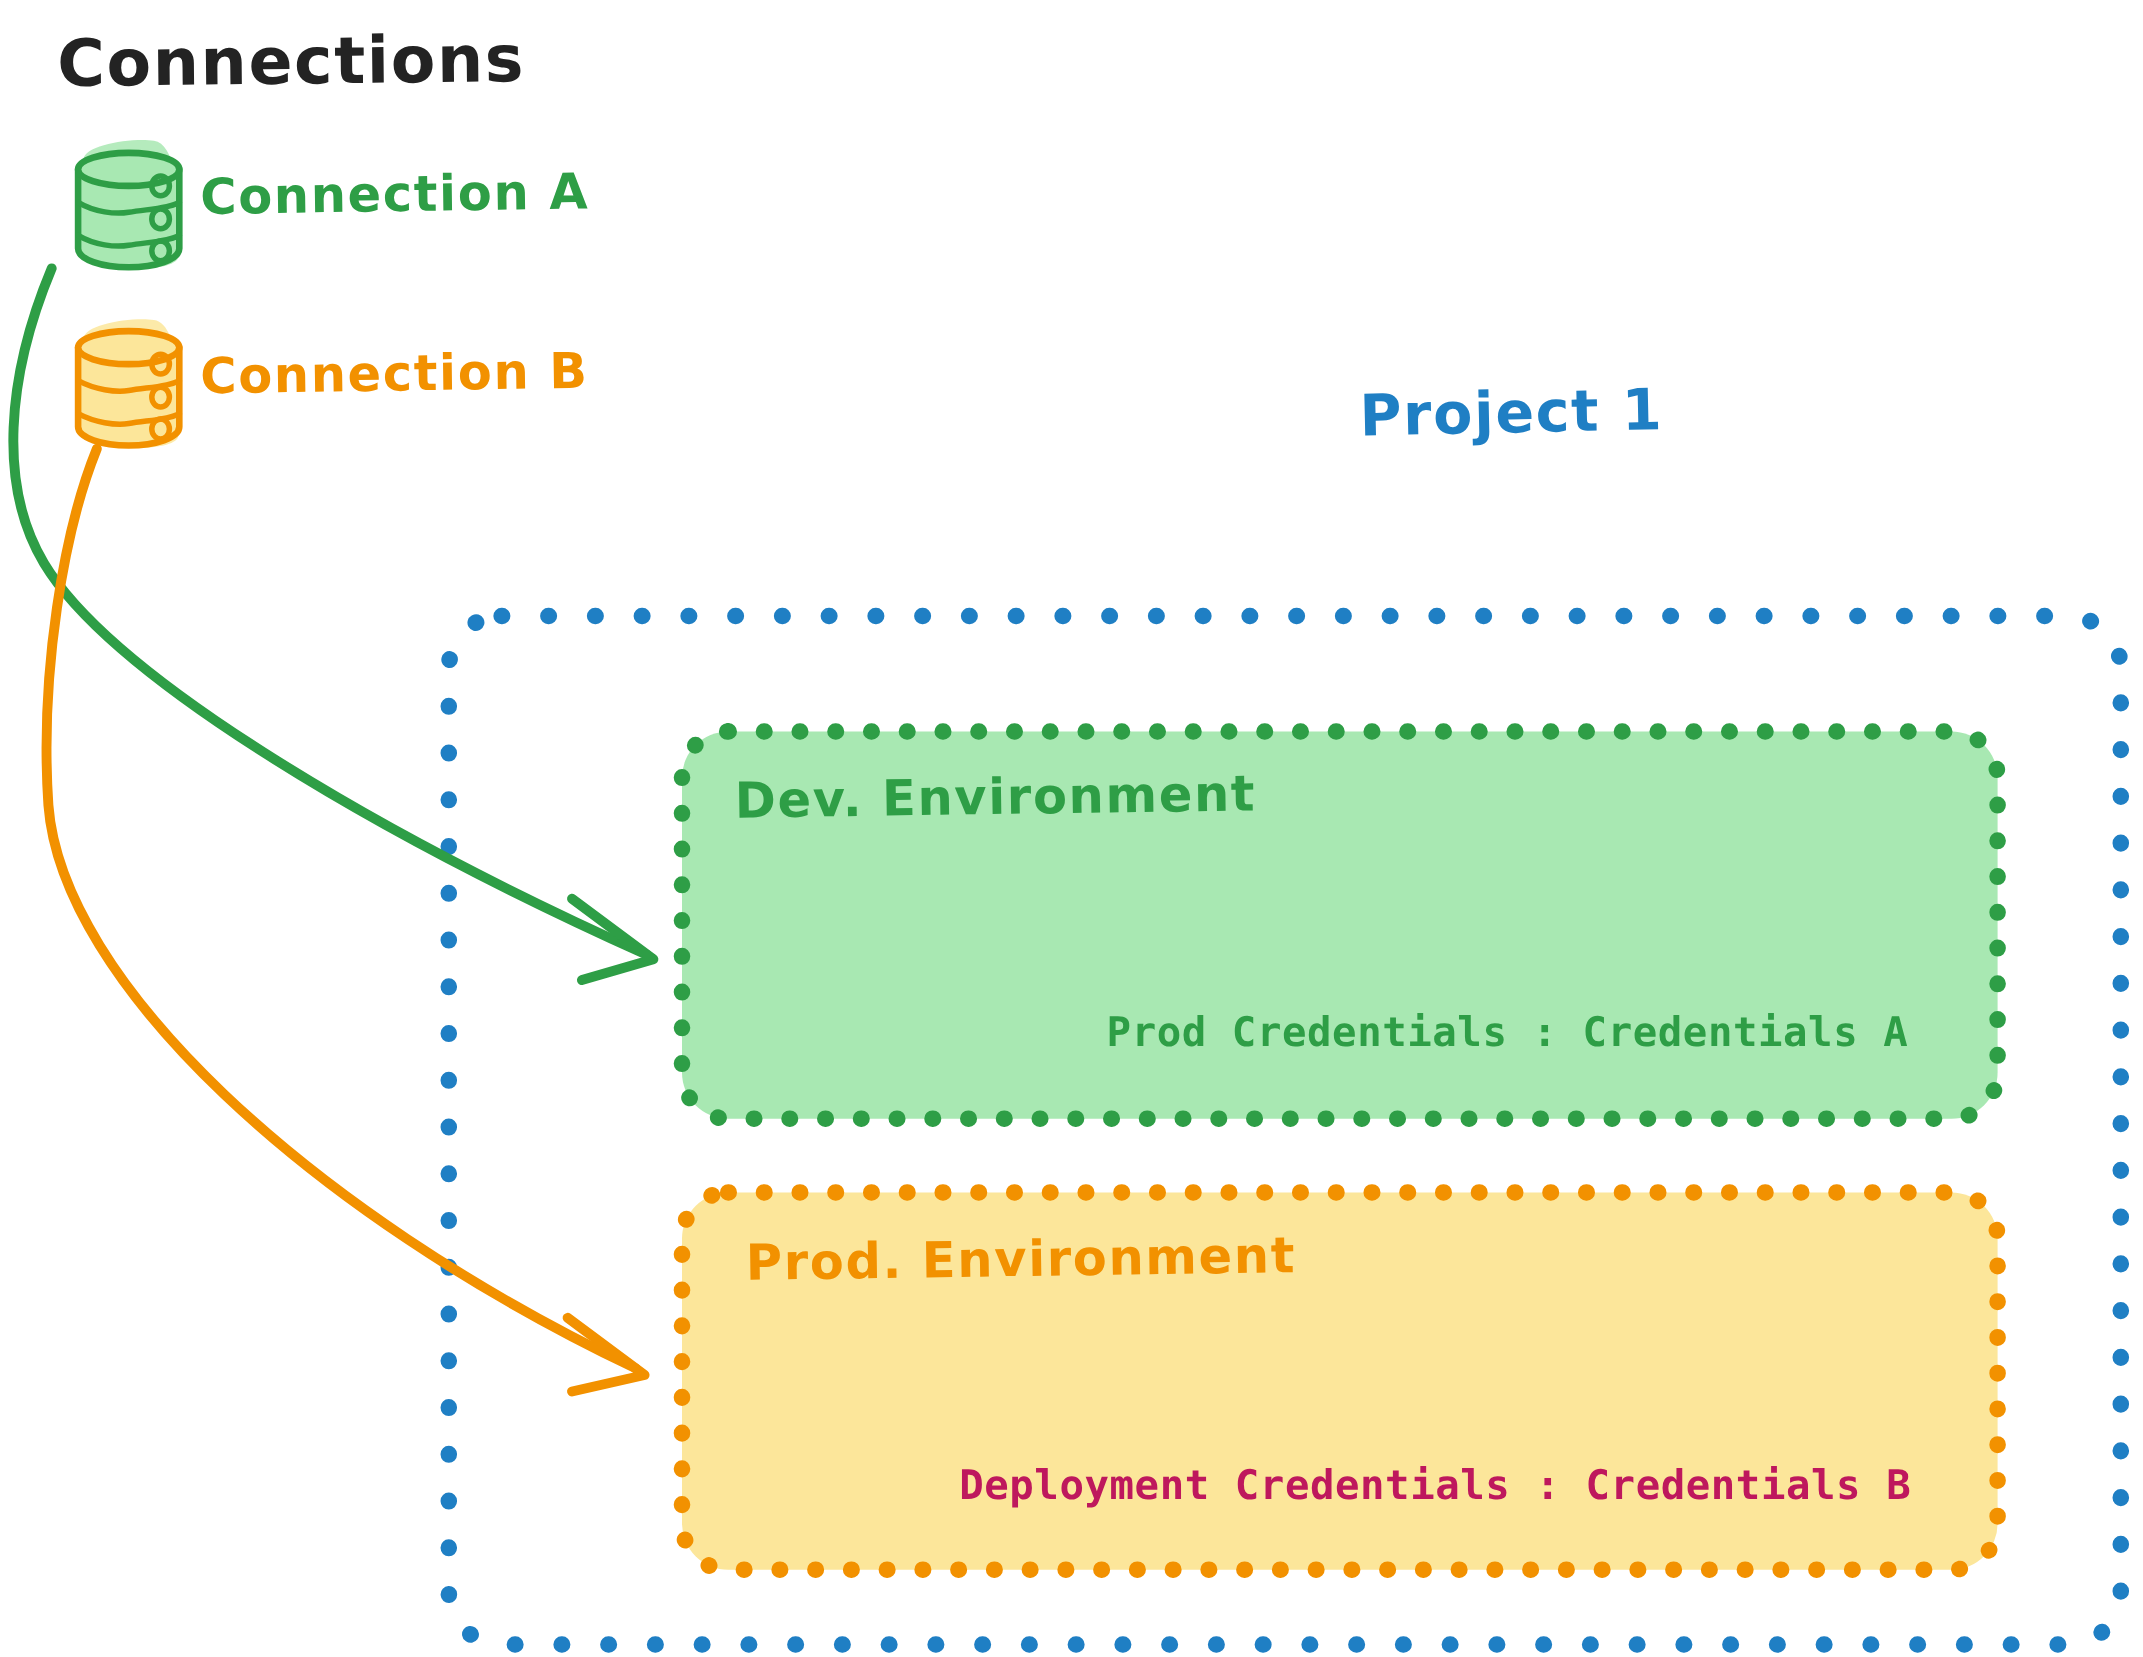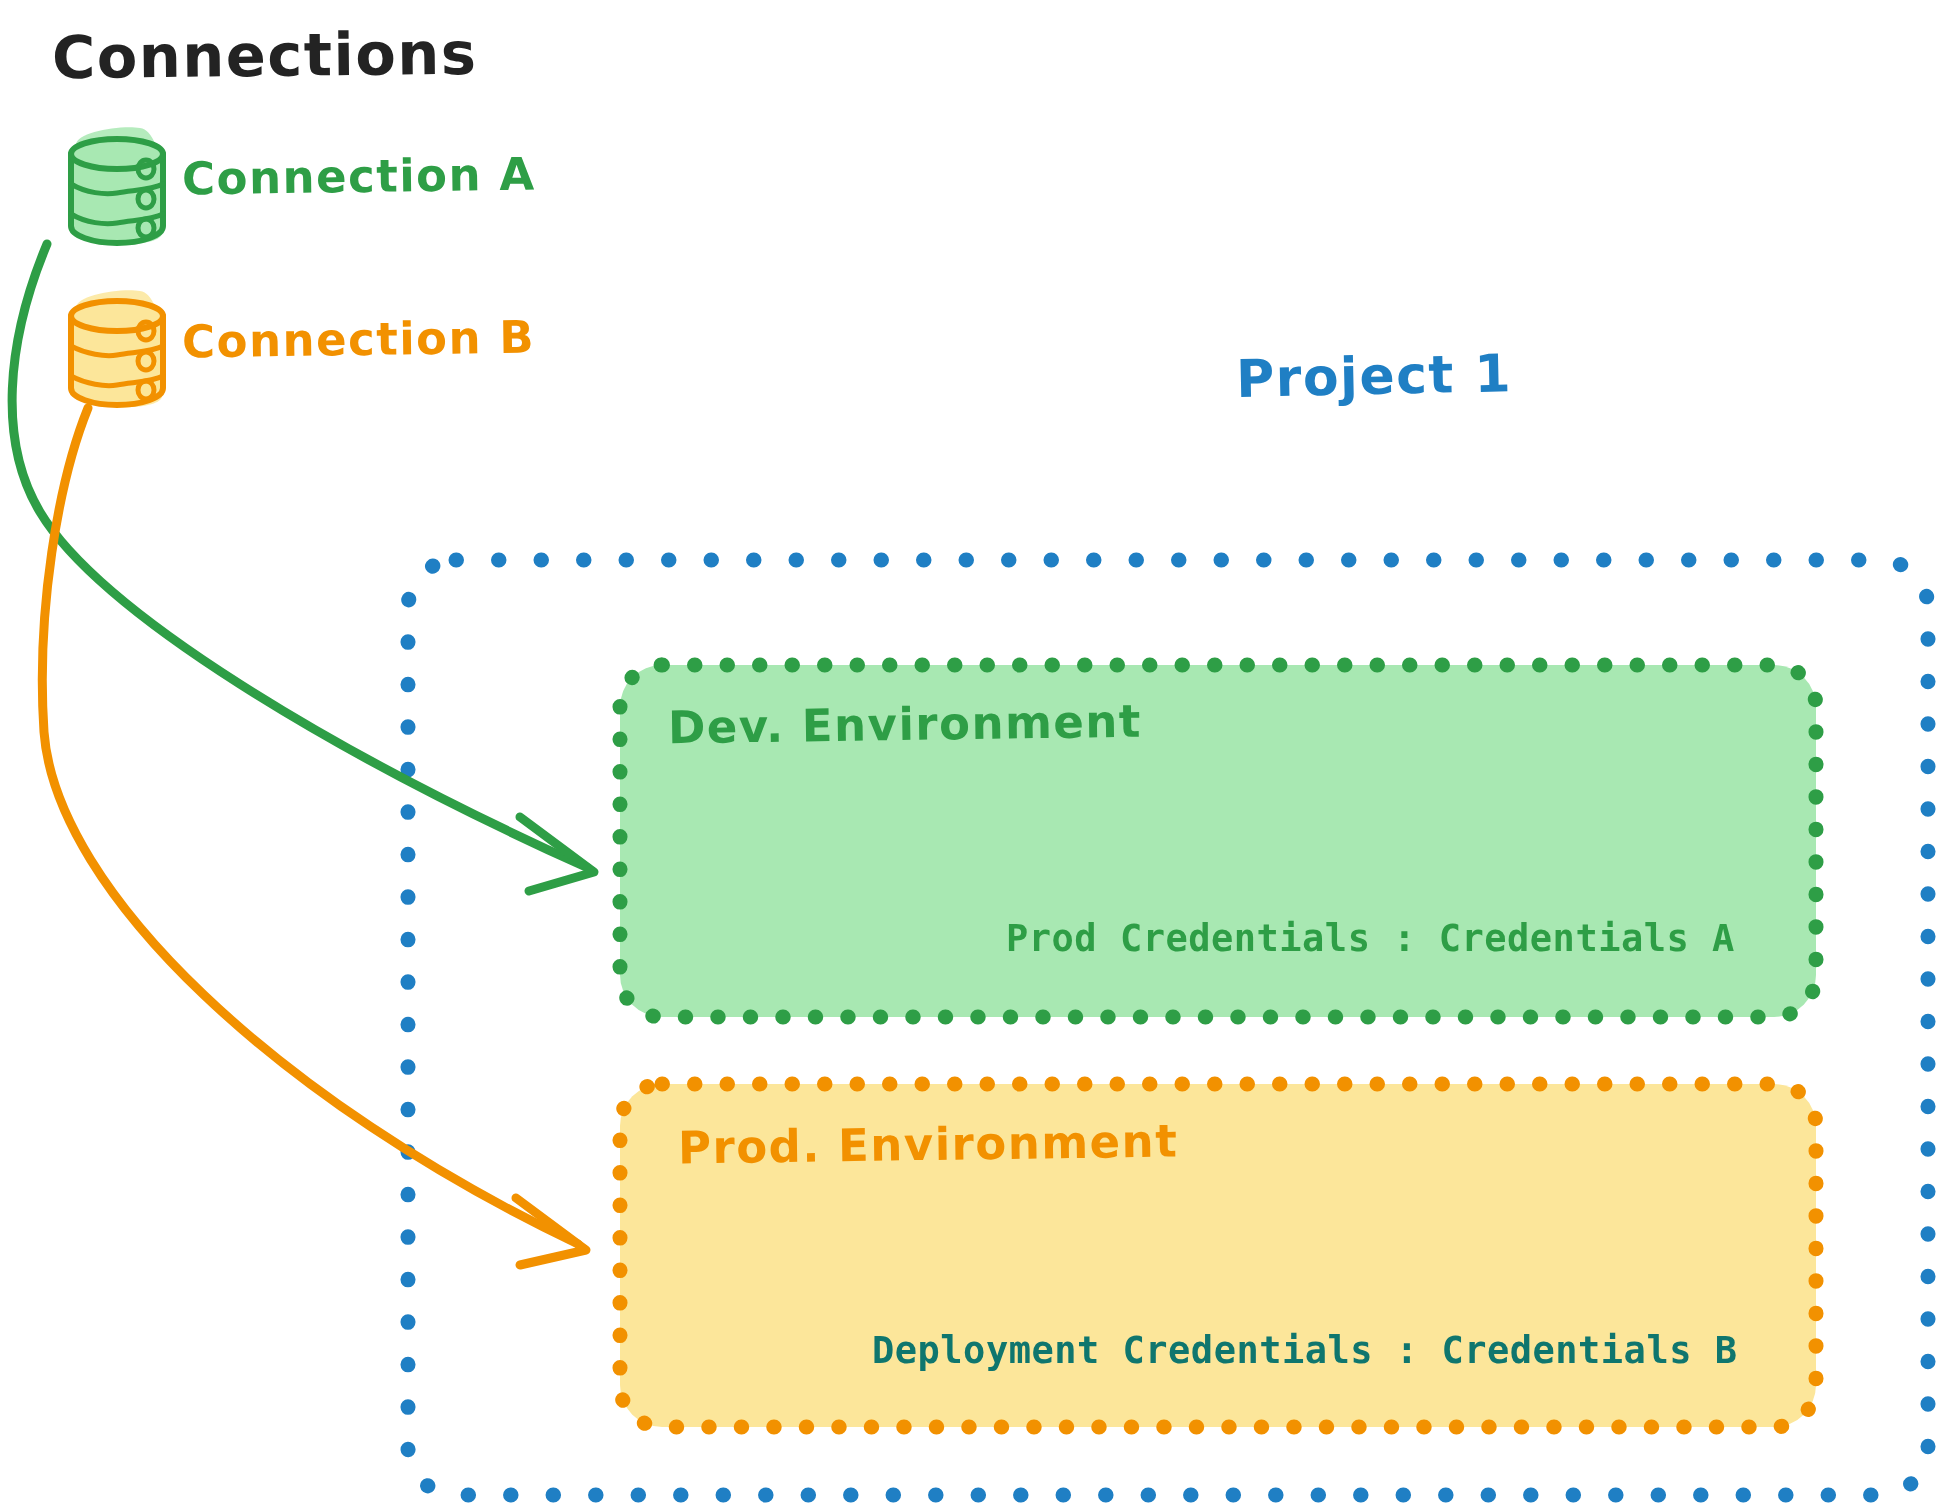--- a/index.html
+++ b/index.html
@@ -88,21 +88,21 @@
   #label-dev-credentials {
     left: 1006px;
     top: 908px;
     font-size: 37px;
     color: #2E9E46;
   }
   #label-prod-credentials {
     left: 872px;
     top: 1320px;
     font-size: 37px;
-    color: #0f766e;
+    color: #be185d;
   }
   .fill-dev  { fill: #A8E8B2; }
   .fill-prod { fill: #FCE69A; }
 </style>
 </head>
 <body>
 
 <div id="canvas">
 
   <svg class="layer-svg" viewBox="0 0 1948 1506">

